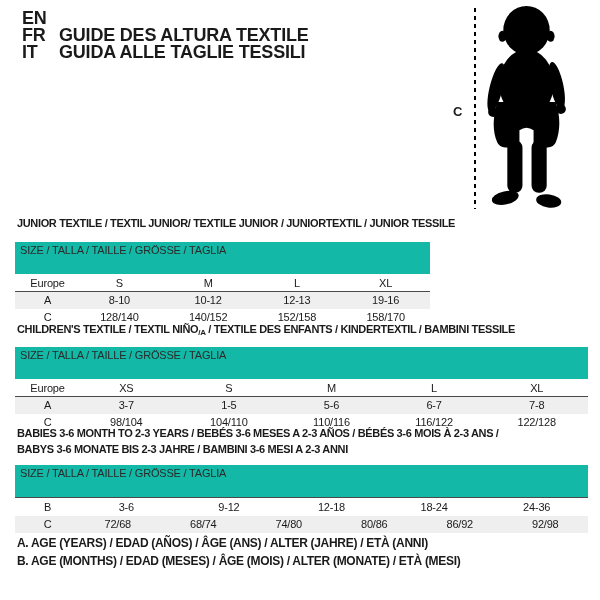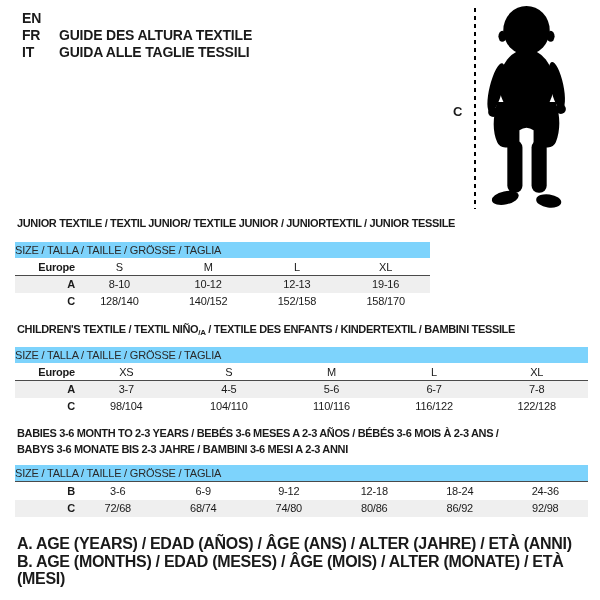--- a/index.html
+++ b/index.html
@@ -5,54 +5,54 @@
   html,body{margin:0;padding:0;}
   body{
     width:600px;height:600px;background:#ffffff;
     font-family:"Liberation Sans", sans-serif;
     color:#1a1a1a;position:relative;overflow:hidden;
     -webkit-font-smoothing:antialiased;
   }
   .canvas{position:absolute;left:0;top:0;width:600px;height:600px;}
 
   
-  .lang-block{position:absolute;left:22px;top:10px;font-weight:700;font-size:14px;line-height:17px;letter-spacing:-0.2px;}
+  .lang-block{position:absolute;left:22px;top:10px;font-weight:700;font-size:18px;line-height:17px;letter-spacing:-0.2px;}
   .lang-row{display:flex;}
   .lang-code{width:37px;}
 
   
   .height-line{
     position:absolute;left:474px;top:8px;width:2px;height:201px;
     background:repeating-linear-gradient(to bottom,#000 0 4px,transparent 4px 8px);
   }
   .height-label{position:absolute;left:453px;top:104px;font-weight:700;font-size:13px;}
   .baby-svg{position:absolute;left:480px;top:5px;width:93px;height:207px;}
 
   
   .table-title{position:absolute;left:17px;font-weight:700;font-size:11px;letter-spacing:-0.35px;white-space:nowrap;}
   .subscript{font-size:8px;vertical-align:-2px;}
   .size-table{position:absolute;left:15px;font-size:11px;letter-spacing:-0.2px;}
-  .size-header{background:#7dd3fc;height:16px;line-height:16px;color:#2a2a2a;}
+  .size-header{background:#14b8a6;height:32px;line-height:16px;padding-left:5px;color:#2a2a2a;}
   .size-header.with-divider{border-bottom:1px solid #4a4a4a;box-sizing:content-box;}
   .trow{display:flex;height:17px;line-height:17px;}
   .trow.tall{height:18px;line-height:18px;}
   .trow.divider{border-bottom:1px solid #4a4a4a;box-sizing:border-box;}
   .trow.alt{background:#efefef;}
   .cell{flex:1;text-align:center;}
-  .label-cell{flex:0 0 60px;text-align:right;padding-left:5px;box-sizing:border-box;font-weight:bold;}
+  .label-cell{flex:0 0 60px;text-align:center;padding-left:5px;box-sizing:border-box;}
   .t1{top:242px;width:415px;}
   .t1-title{top:217px;}
   .t2{top:347px;width:573px;}
   .t2-title{top:323px;}
   .t3{top:465px;width:573px;}
   .t3-title1{top:427px;}
   .t3-title2{top:443px;}
 
   
-  .notes{position:absolute;left:17px;top:535px;font-weight:700;font-size:16px;line-height:17.5px;letter-spacing:-0.3px;}
+  .notes{position:absolute;left:17px;top:535px;font-weight:700;font-size:12px;line-height:17.5px;letter-spacing:-0.3px;}
 </style>
 </head>
 <body>
 
 <div class="canvas">
 
   <div class="lang-block">
     <div class="lang-row">
       <span class="lang-code">EN</span>
     </div>
@@ -119,21 +119,21 @@
       <div class="cell label-cell">Europe</div>
       <div class="cell">XS</div>
       <div class="cell">S</div>
       <div class="cell">M</div>
       <div class="cell">L</div>
       <div class="cell">XL</div>
     </div>
     <div class="trow alt">
       <div class="cell label-cell">A</div>
       <div class="cell">3-7</div>
-      <div class="cell">4-5</div>
+      <div class="cell">1-5</div>
       <div class="cell">5-6</div>
       <div class="cell">6-7</div>
       <div class="cell">7-8</div>
     </div>
     <div class="trow">
       <div class="cell label-cell">C</div>
       <div class="cell">98/104</div>
       <div class="cell">104/110</div>
       <div class="cell">110/116</div>
       <div class="cell">116/122</div>
@@ -141,21 +141,20 @@
     </div>
   </div>
 
   <div class="table-title t3-title1">BABIES 3-6 MONTH TO 2-3 YEARS / BEBÉS 3-6 MESES A 2-3 AÑOS / BÉBÉS 3-6 MOIS À 2-3 ANS /</div>
   <div class="table-title t3-title2">BABYS 3-6 MONATE BIS 2-3 JAHRE / BAMBINI 3-6 MESI A 2-3 ANNI</div>
   <div class="size-table t3">
     <div class="size-header with-divider">SIZE / TALLA / TAILLE / GRÖSSE / TAGLIA</div>
     <div class="trow tall">
       <div class="cell label-cell">B</div>
       <div class="cell">3-6</div>
-      <div class="cell">6-9</div>
       <div class="cell">9-12</div>
       <div class="cell">12-18</div>
       <div class="cell">18-24</div>
       <div class="cell">24-36</div>
     </div>
     <div class="trow alt">
       <div class="cell label-cell">C</div>
       <div class="cell">72/68</div>
       <div class="cell">68/74</div>
       <div class="cell">74/80</div>

